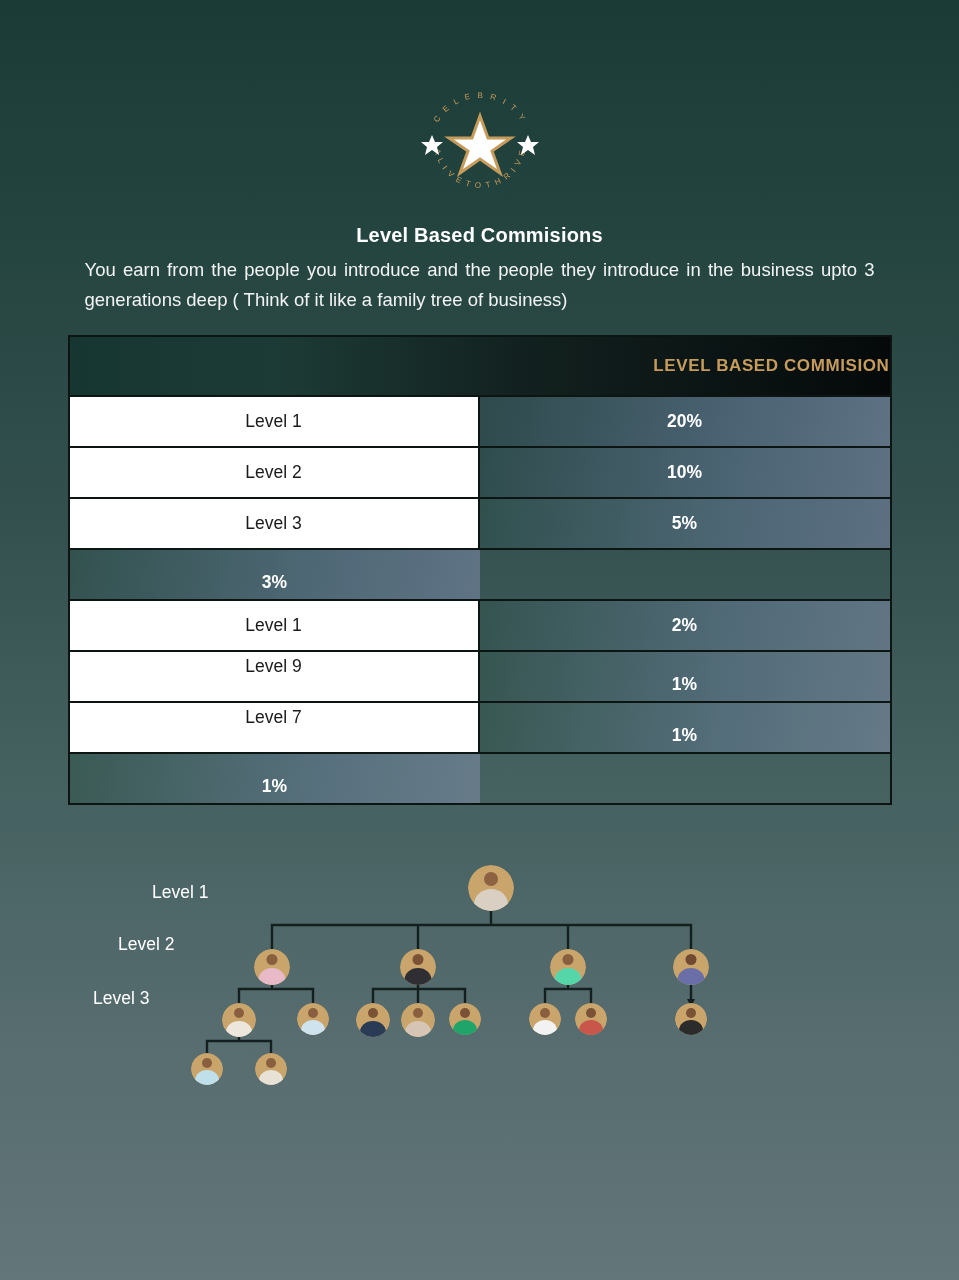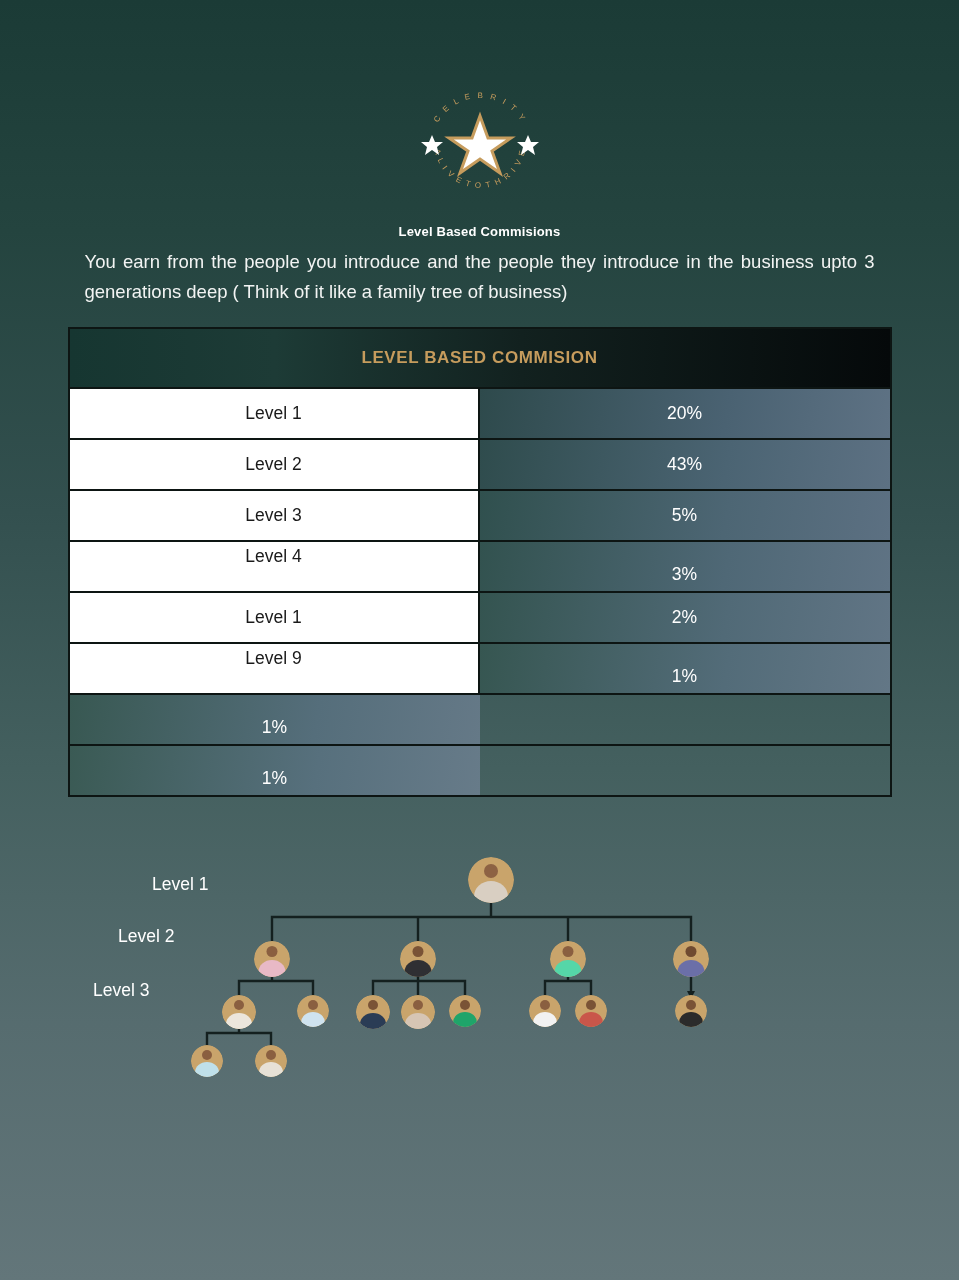--- a/index.html
+++ b/index.html
@@ -27,21 +27,21 @@
   .logo {
     position: relative;
     width: 140px;
     height: 120px;
   }
   .logo svg { display: block; }
 
   
   .heading {
     text-align: center;
-    font-size: 13px;
+    font-size: 20px;
     font-weight: bold;
     margin-top: 24px;
     letter-spacing: .2px;
   }
   .subheading {
     margin: 8px auto 0 auto;
     width: 790px;
     font-size: 18.5px;
     line-height: 30px;
     text-align: justify;
@@ -54,21 +54,21 @@
     width: 824px;
     margin: 20px auto 0 auto;
     border: 2px solid #0d1513;
     box-sizing: border-box;
   }
   .table-header {
     height: 58px;
     background: linear-gradient(90deg, #163631 0%, #1d3b36 25%, #12211f 55%, #05090a 100%);
     display: flex;
     align-items: center;
-    justify-content: center;
+    justify-content: flex-end;
   }
   .table-header-text {
     color: #c69c5d;
     font-weight: bold;
     font-size: 17px;
     letter-spacing: .6px;
   }
   .row {
     display: flex;
     height: 49px;
@@ -86,20 +86,21 @@
     box-sizing: border-box;
   }
   .cell-right {
     width: 50%;
     display: flex;
     align-items: center;
     justify-content: center;
     font-size: 17.5px;
     color: #ffffff;
     box-sizing: border-box;
+    font-weight: bold;
   }
   .r0 .cell-right { background: linear-gradient(100deg, #2e4a4c 0%, #4a6272 60%, #5e7284 100%); }
   .r1 .cell-right { background: linear-gradient(100deg, #2f4c4d 0%, #4b6473 60%, #5d7183 100%); }
   .r2 .cell-right { background: linear-gradient(100deg, #30504e 0%, #4d6674 60%, #5c7082 100%); }
   .r3 .cell-right { background: linear-gradient(100deg, #32524f 0%, #4f6876 60%, #5f7384 100%); }
   .r4 .cell-right { background: linear-gradient(100deg, #345450 0%, #516a77 60%, #617585 100%); }
   .r5 .cell-right { background: linear-gradient(100deg, #365651 0%, #536c79 60%, #637786 100%); }
   .r6 .cell-right { background: linear-gradient(100deg, #385852 0%, #556e7b 60%, #657987 100%); }
   .r7 .cell-right { background: linear-gradient(100deg, #3a5a54 0%, #57707d 60%, #677b89 100%); }
 
@@ -183,39 +184,39 @@
   <div class="table-header">
     <span class="table-header-text">LEVEL BASED COMMISION</span>
   </div>
 
   <div class="row r0">
     <div class="cell-left">Level 1</div>
     <div class="cell-right">20%</div>
   </div>
   <div class="row r1">
     <div class="cell-left">Level 2</div>
-    <div class="cell-right">43%</div>
+    <div class="cell-right">10%</div>
   </div>
   <div class="row r2">
     <div class="cell-left">Level 3</div>
     <div class="cell-right">5%</div>
   </div>
   <div class="row r3">
-    <div class="cell-left">Level 4</div>
     <div class="cell-right">3%</div>
   </div>
   <div class="row r4">
     <div class="cell-left">Level 1</div>
     <div class="cell-right">2%</div>
   </div>
   <div class="row r5">
     <div class="cell-left">Level 9</div>
     <div class="cell-right">1%</div>
   </div>
   <div class="row r6">
+    <div class="cell-left">Level 7</div>
     <div class="cell-right">1%</div>
   </div>
   <div class="row r7">
     <div class="cell-right">1%</div>
   </div>
 </div>
 
 <div class="tree">
 
   <svg class="lines" width="959" height="260" viewBox="0 0 959 260">

